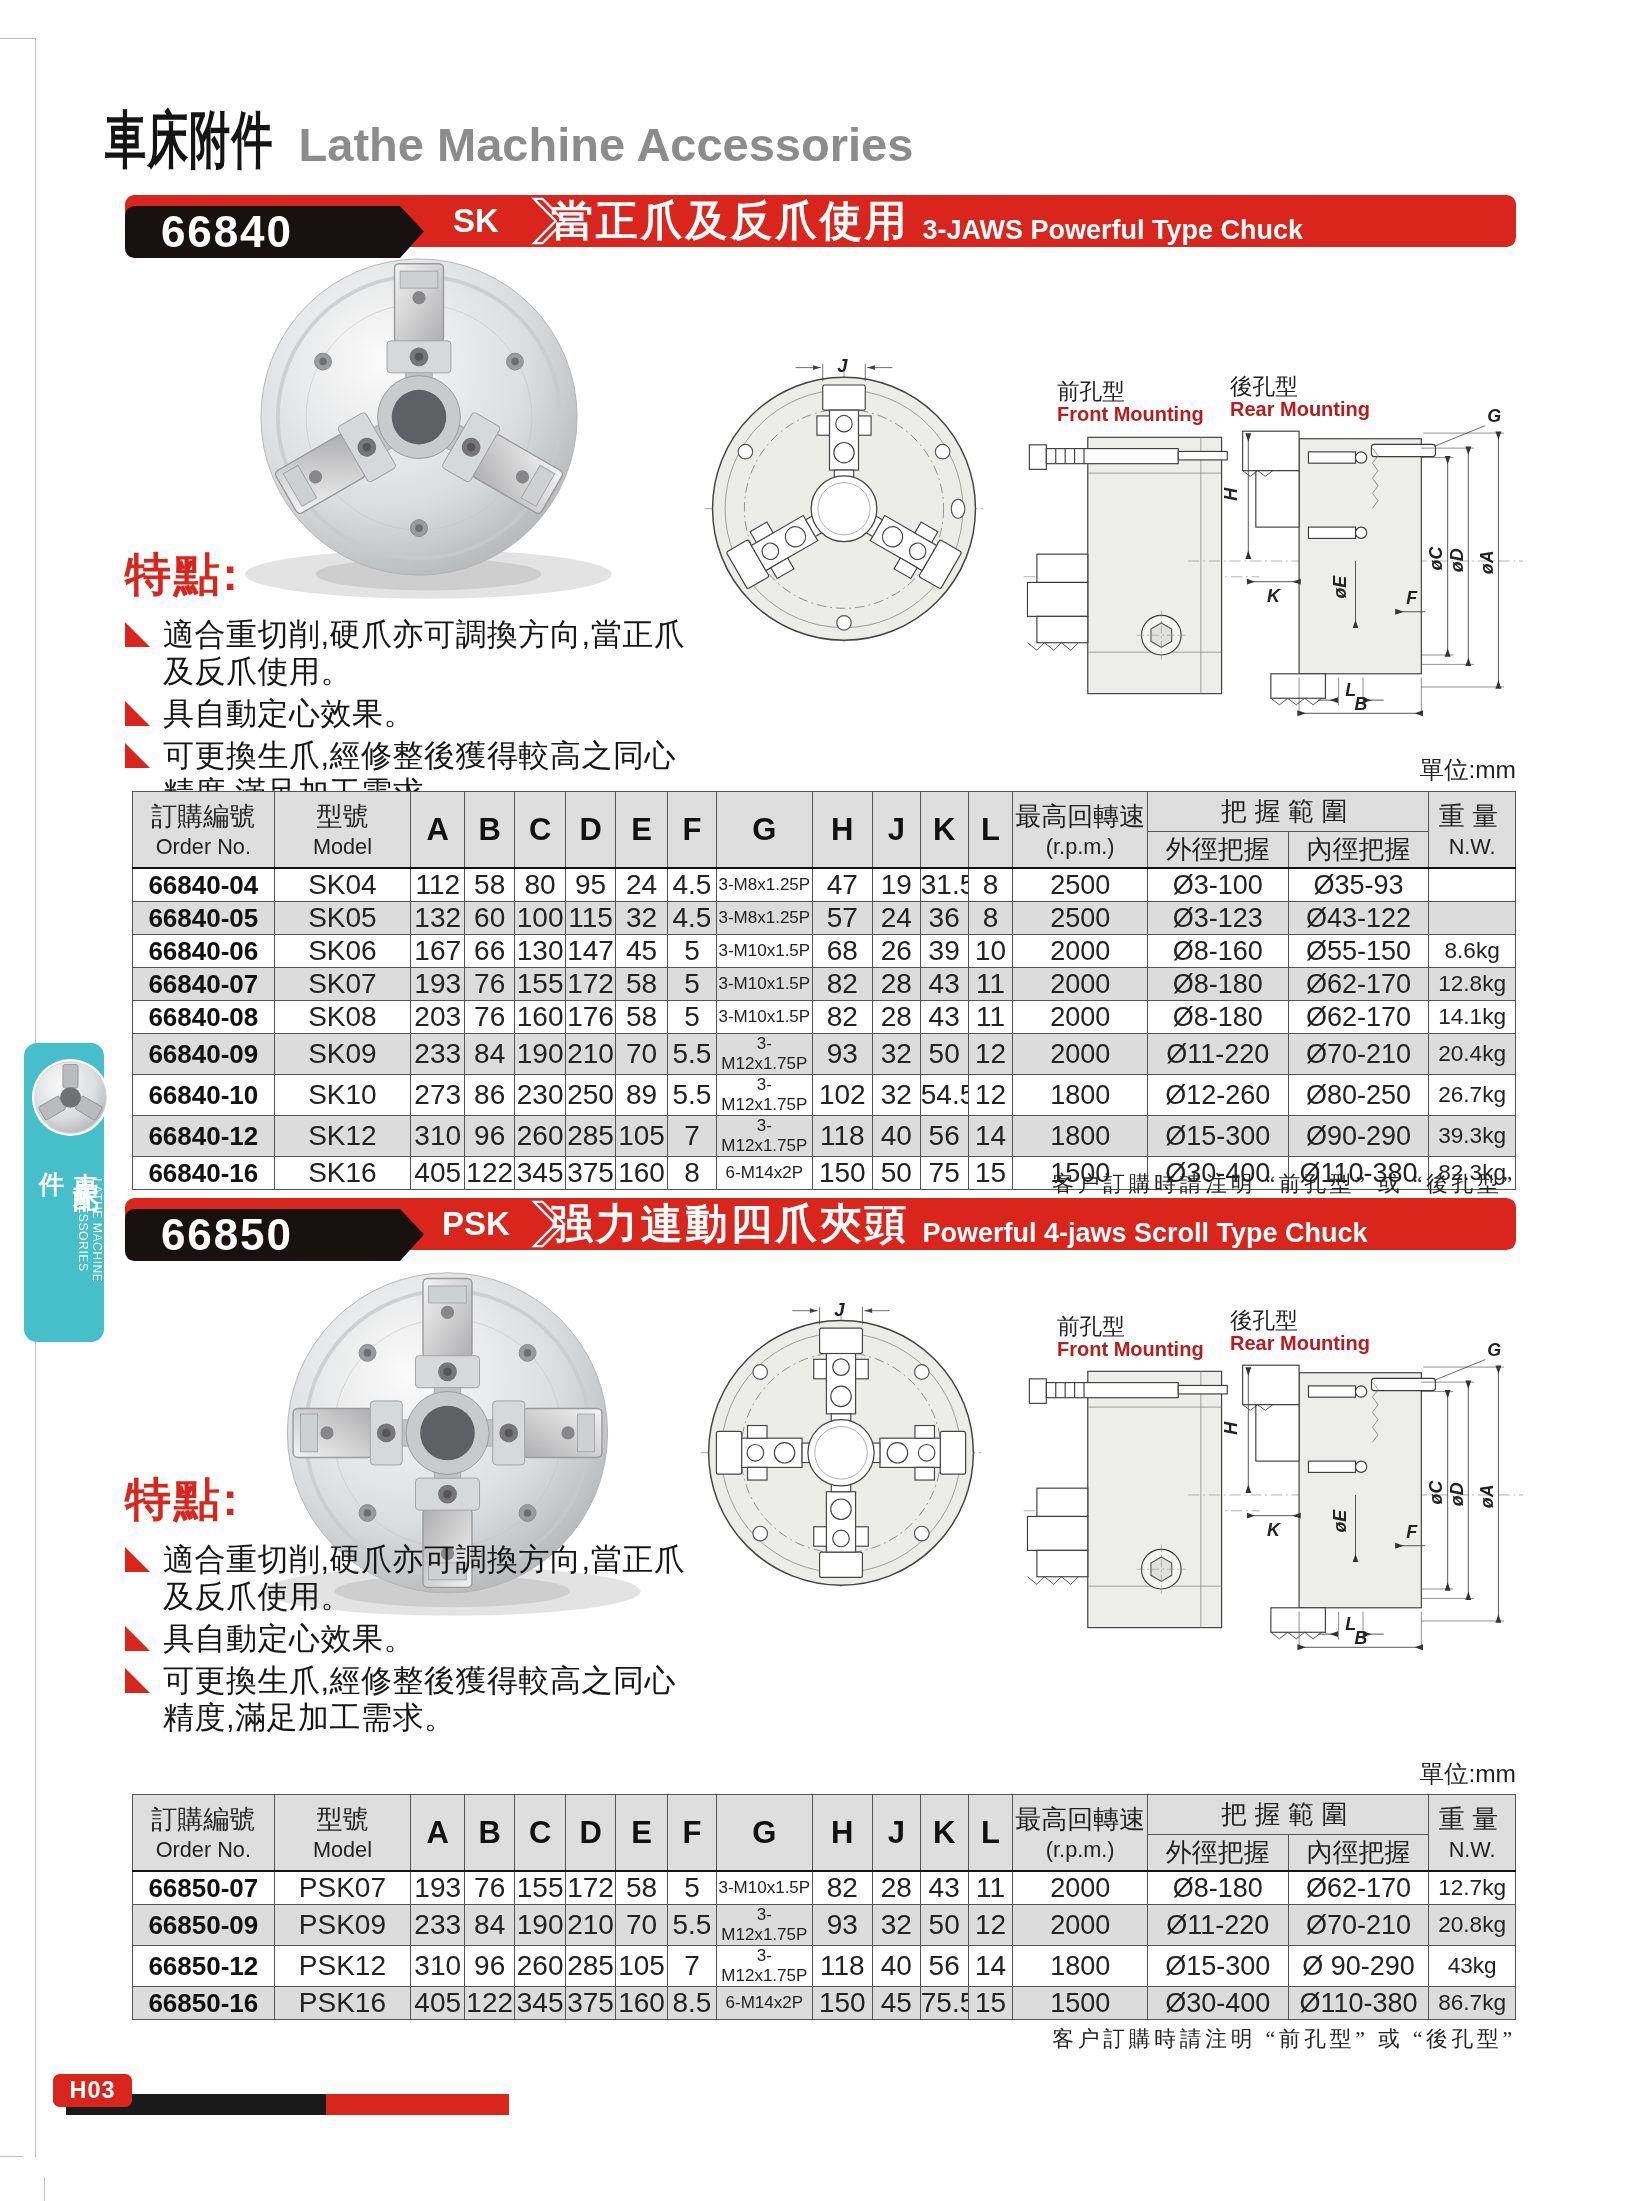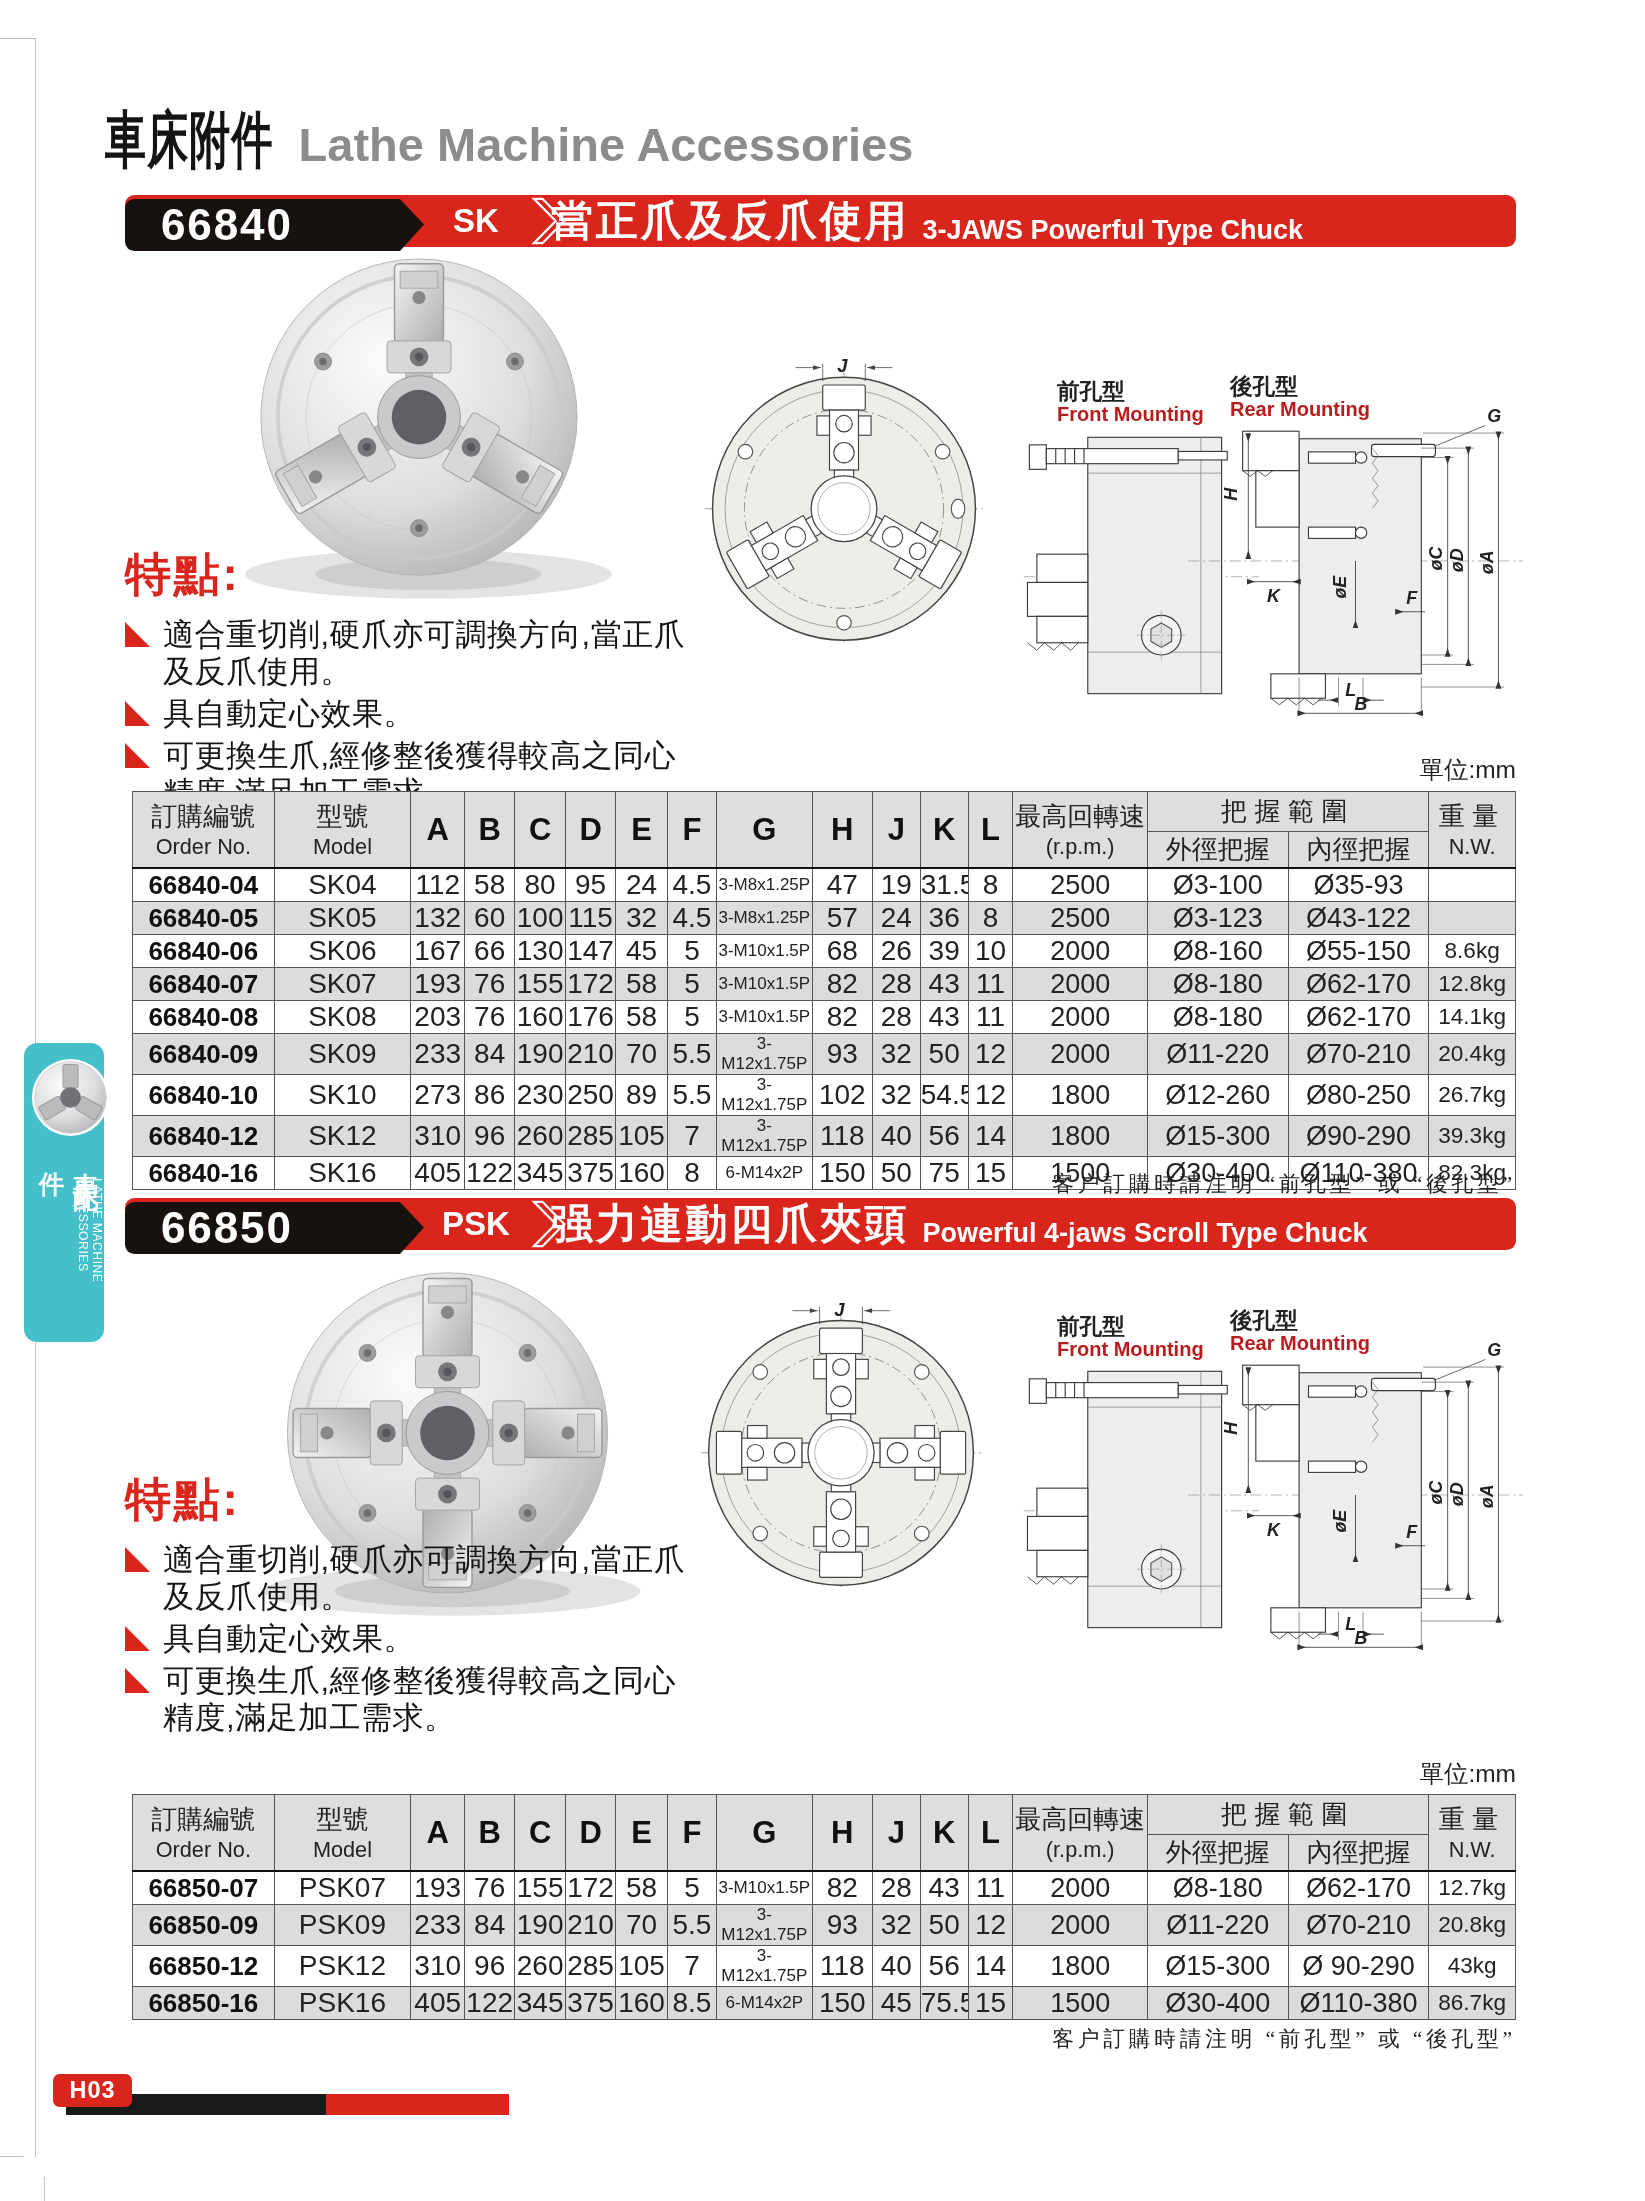--- a/index.html
+++ b/index.html
@@ -11,42 +11,42 @@
   .rule{background:#c0c0c0;}
 
   
   .page-title{position:absolute;left:105px;top:98px;display:flex;align-items:baseline;white-space:nowrap;}
   .title-zh{display:inline-block;font-size:62px;font-weight:bold;color:#141414;
             transform:scaleX(.66);transform-origin:0 100%;margin-right:-62px;letter-spacing:1.9px;}
   .title-en{font-size:47px;font-weight:bold;color:#8c8c8c;letter-spacing:0;}
 
   
   .banner{position:absolute;left:125px;width:1391px;height:52px;background:#d9251c;border-radius:9.4px;}
-  .banner-black{position:absolute;left:0;top:4px;width:299px;height:52px;background:#17120f;
+  .banner-black{position:absolute;left:0;top:11px;width:299px;height:52px;background:#17120f;
                 border-radius:9.4px 0 0 9.4px;display:flex;align-items:center;
                 clip-path:polygon(0 0,275px 0,299px 25.4px,275px 52px,0 52px);}
   .banner-code{padding-left:36px;font-size:44px;font-weight:bold;color:#fff;letter-spacing:1.9px;}
   .banner-series{position:absolute;left:303px;top:0;width:96px;height:52px;display:flex;
                  align-items:center;justify-content:center;font-size:33px;font-weight:bold;color:#fff;}
   .banner-chevron{position:absolute;left:405px;top:0;}
   .banner-right{position:absolute;left:426px;top:0;height:52px;display:flex;align-items:center;gap:13px;white-space:nowrap;}
   .banner-title-zh{font-size:42px;font-weight:bold;color:#fff;letter-spacing:2.8px;}
   .banner-title-en{font-size:27px;font-weight:bold;color:#fff;margin-top:19px;}
 
   
   .features{position:absolute;width:565px;}
   .features-heading{font-size:46px;font-weight:bold;color:#d9251c;letter-spacing:2.8px;margin-bottom:11.3px;}
   .feature-item{display:flex;align-items:flex-start;margin-bottom:5.6px;}
   .tri{width:0;height:0;border-left:25.4px solid #d9251c;border-top:25.4px solid transparent;
        flex:none;margin:4.7px 13px 0 0;}
   .feature-text{flex:1;font-size:31px;line-height:1.18;letter-spacing:0.5px;color:#161616;}
 
   
   .dwg-label{position:absolute;line-height:1.05;}
-  .dwg-label .zh{display:block;font-size:22.6px;font-weight:bold;color:#222;}
+  .dwg-label .zh{display:block;font-size:22.6px;font-weight:normal;color:#222;}
   .dwg-label .en{display:block;font-size:20px;font-weight:bold;color:#b91c1c;}
 
   
   .unit{position:absolute;right:129px;font-size:24.5px;color:#222;margin-left:40px;}
   .footnote{position:absolute;right:129px;font-size:21.7px;color:#222;letter-spacing:3.8px;
             font-family:"Liberation Serif",serif;}
 
   
   .spec-table{position:absolute;left:132px;width:1384px;border-collapse:collapse;table-layout:fixed;
               font-family:"Liberation Sans",sans-serif;}

